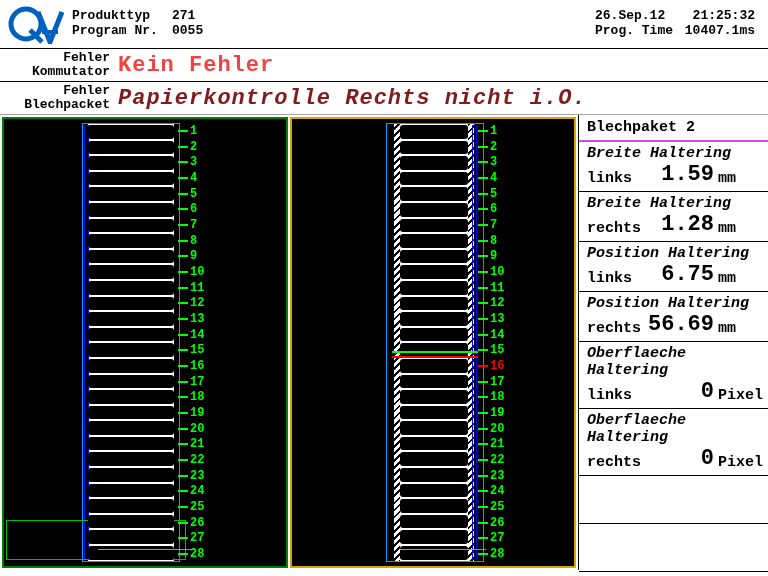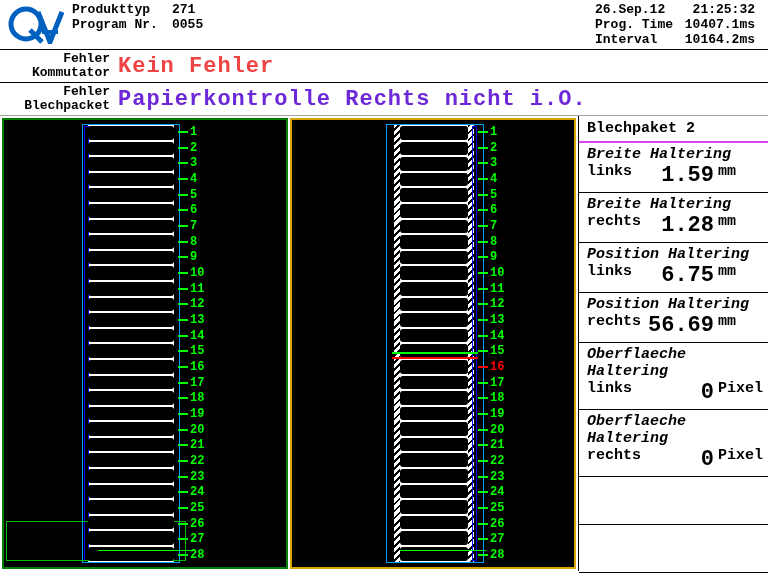--- a/index.html
+++ b/index.html
@@ -1,33 +1,33 @@
 <!DOCTYPE html>
 <html><head>
 <meta charset="utf-8">
 <style>
 * { margin:0; padding:0; box-sizing:border-box; }
 body { width:768px; height:576px; background:#fff; font-family:"Courier New",monospace; font-size:14px; overflow:hidden; font-weight:bold; }
 .header { display:flex; border-bottom:1px solid #000; }
 .logo { width:72px; height:48px; display:flex; align-items:center; justify-content:center; }
 .logo svg { width:56px; height:40px; }
-.hinfo { flex:1; display:flex; padding:2px 0; font-size:13px; line-height:15px;gap:34px; }
+.hinfo { flex:1; display:flex; padding:8px 0; font-size:13px; line-height:15px;gap:34px; }
 .hinfo-l { width:340px; }
 .hinfo-l div, .hinfo-r div { display:flex; }
 .hinfo-l .lbl { width:100px; }
 .hinfo-r { margin-left:auto; margin-right:13px; width:160px; }
 .hinfo-r .lbl { width:80px; }
 .hinfo-r .val { margin-left:auto; }
 .status-rows { border-bottom:1px solid #a3a3a3;text-align:right; }
 .status-row { display:flex; align-items:center; padding:2px 0; }
 .status-row + .status-row { border-top:1px solid #000; }
 .status-lbl { width:110px; font-size:13px; line-height:14px; padding-left:8px; }
 .status-val { font-family:"Courier New",monospace; font-size:22px; font-weight:bold; letter-spacing:1px; padding-left:8px; }
 .ok { color:#ef4444; }
-.err { color:#6d28d9; }
+.err { color:#7f1d1d;font-style:italic; }
 .main { display:flex; height:455px; }
 .imgs { display:flex; gap:2px; padding:2px; }
 .pane { position:relative; background:#000; width:286px; height:451px; border:2px solid #008000; }
 .pane.yellow { border-color:#d8a400; }
 .strip { position:absolute; top:4px; left:84px; width:86px; bottom:4px; background:#fff; display:flex; flex-direction:column; justify-content:space-between; padding:2px 0; }
 .pane.yellow .strip { left:102px; width:80px; background:repeating-linear-gradient(135deg,#fff 0,#fff 3px,#000 3px,#000 5px); }
 .pane.yellow .strip::before { content:""; position:absolute; inset:0; background:#fff; left:6px; right:6px; }
 .bar { position:relative; height:calc((100% - 54px)/28); background:#000; margin:0; border-radius:3px; z-index:2; }
 .pane.yellow .bar { margin:0 6px; }
 .rulerbox { position:absolute; top:4px; left:78px; width:98px; bottom:4px; border:1px solid #00a0ff; }
@@ -44,21 +44,21 @@
 .mark.red .tick { background:#ff0000; }
 .pane.yellow .mark.red + .mark .tick, .mark.red + .mark .tick { }
 .mark .num { color:#00ff00; font-size:12px; line-height:10px; font-weight:bold; }
 .mark.red .num { color:#ff0000; }
 .errline { position:absolute; left:100px; width:86px; height:2px; background:#00ff00; z-index:6; top:232px; }
 .errline.red { background:#ff0000; top:237px; }
 .side { flex:1; border-left:1px solid #000; }
 .side-title { padding:4px 8px; border-bottom:2px solid #d946ef; font-size:15px; }
 .meas { border-bottom:1px solid #000; padding:3px 8px 4px; }
 .meas .mlbl { font-size:15px; line-height:17px;font-style:italic; }
-.meas .mrow { display:flex; align-items:flex-start; }
+.meas .mrow { display:flex; align-items:flex-end; }
 .meas .mrow .sub { font-size:15px; }
 .meas .mval { margin-left:auto; font-size:22px; font-family:"Courier New",monospace; font-weight:bold; }
 .meas .munit { font-size:15px; margin-left:4px; width:42px; }
 .blank { border-bottom:1px solid #000; height:48px; }
 </style>
 </head>
 <body>
 
 <div class="header">
   <div class="logo">
@@ -82,24 +82,20 @@
     </div>
     <div class="hinfo-r">
       <div>
           <span class="lbl">26.Sep.12</span>
           <span class="val">21:25:32</span>
         </div>
       <div>
           <span class="lbl">Prog. Time</span>
           <span class="val">10407.1ms</span>
         </div>
-      <div>
-          <span class="lbl">Interval</span>
-          <span class="val">10164.2ms</span>
-        </div>
     </div>
   </div>
 </div>
 
 <div class="status-rows">
   <div class="status-row">
     <div class="status-lbl">
         <div>Fehler</div>
         <div>Kommutator</div>
       </div>

